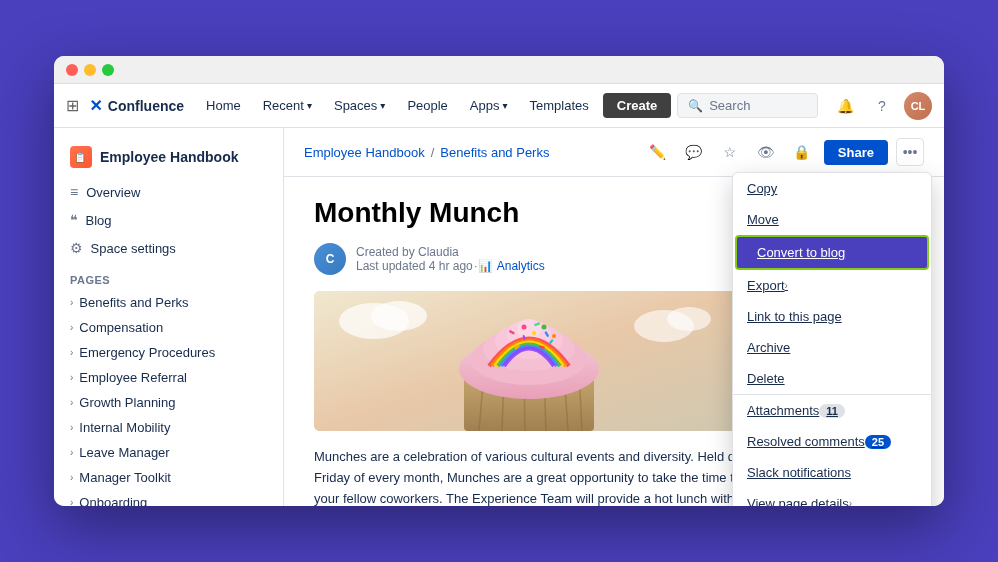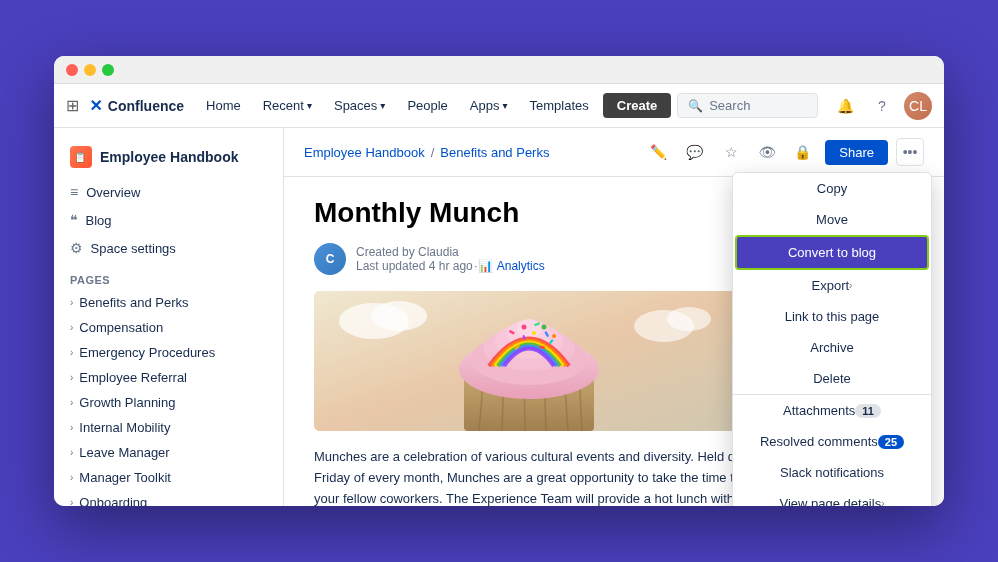--- a/index.html
+++ b/index.html
@@ -100,21 +100,21 @@
       border-radius: 4px;
       padding: 4px 10px;
       gap: 6px;
       width: 160px;
     }
     .search-icon-nav { color: #6b778c; font-size: 12px; }
     .search-text { font-size: 13px; color: #6b778c; text-align: center; }
     .nav-icons { display: flex; align-items: center; gap: 8px; margin-left: 8px; }
     .nav-icon-btn { width: 28px; height: 28px; border-radius: 50%; display: flex; align-items: center; justify-content: center; cursor: pointer; font-size: 14px; color: #6b778c; }
     .avatar { width: 28px; height: 28px; border-radius: 50%; overflow: hidden; cursor: pointer; }
-    .avatar-img { width: 100%; height: 100%; background: linear-gradient(135deg, #d4886a 0%, #c07050 100%); display: flex; align-items: center; justify-content: center; font-size: 14px; color: white; font-weight: 400; }
+    .avatar-img { width: 100%; height: 100%; background: linear-gradient(135deg, #d4886a 0%, #c07050 100%); display: flex; align-items: center; justify-content: center; font-size: 11px; color: white; font-weight: 700; }
 
     
     .main {
       display: flex;
       flex: 1;
       overflow: hidden;
     }
 
     
     .sidebar {
@@ -212,21 +212,21 @@
       color: #6b778c;
       font-size: 14px;
     }
     .share-btn {
       background: #0052cc;
       color: #fff;
       border: none;
       border-radius: 4px;
       padding: 5px 14px;
       font-size: 13px;
-      font-weight: 400;
+      font-weight: 700;
       cursor: pointer;
     }
     .more-btn {
       width: 28px;
       height: 28px;
       border-radius: 4px;
       border: 1px solid #dfe1e6;
       display: flex;
       align-items: center;
       justify-content: center;
@@ -281,21 +281,22 @@
       overflow: hidden;
       border: 1px solid #dfe1e6;
     }
     .menu-item {
       padding: 8px 14px;
       font-size: 13px;
       color: #172b4d;
       cursor: pointer;
       display: flex;
       align-items: center;
-      justify-content: center;
+      justify-content: flex-start;
+      text-decoration: underline;
     }
     .menu-item.active {
       background: #4a3fbd;
       color: #fff;
       border: 2px solid #84cc16;
       margin: 0 2px;
       border-radius: 4px;
       padding: 8px 20px;
     }
     .menu-divider { height: 1px; background: #dfe1e6; }

